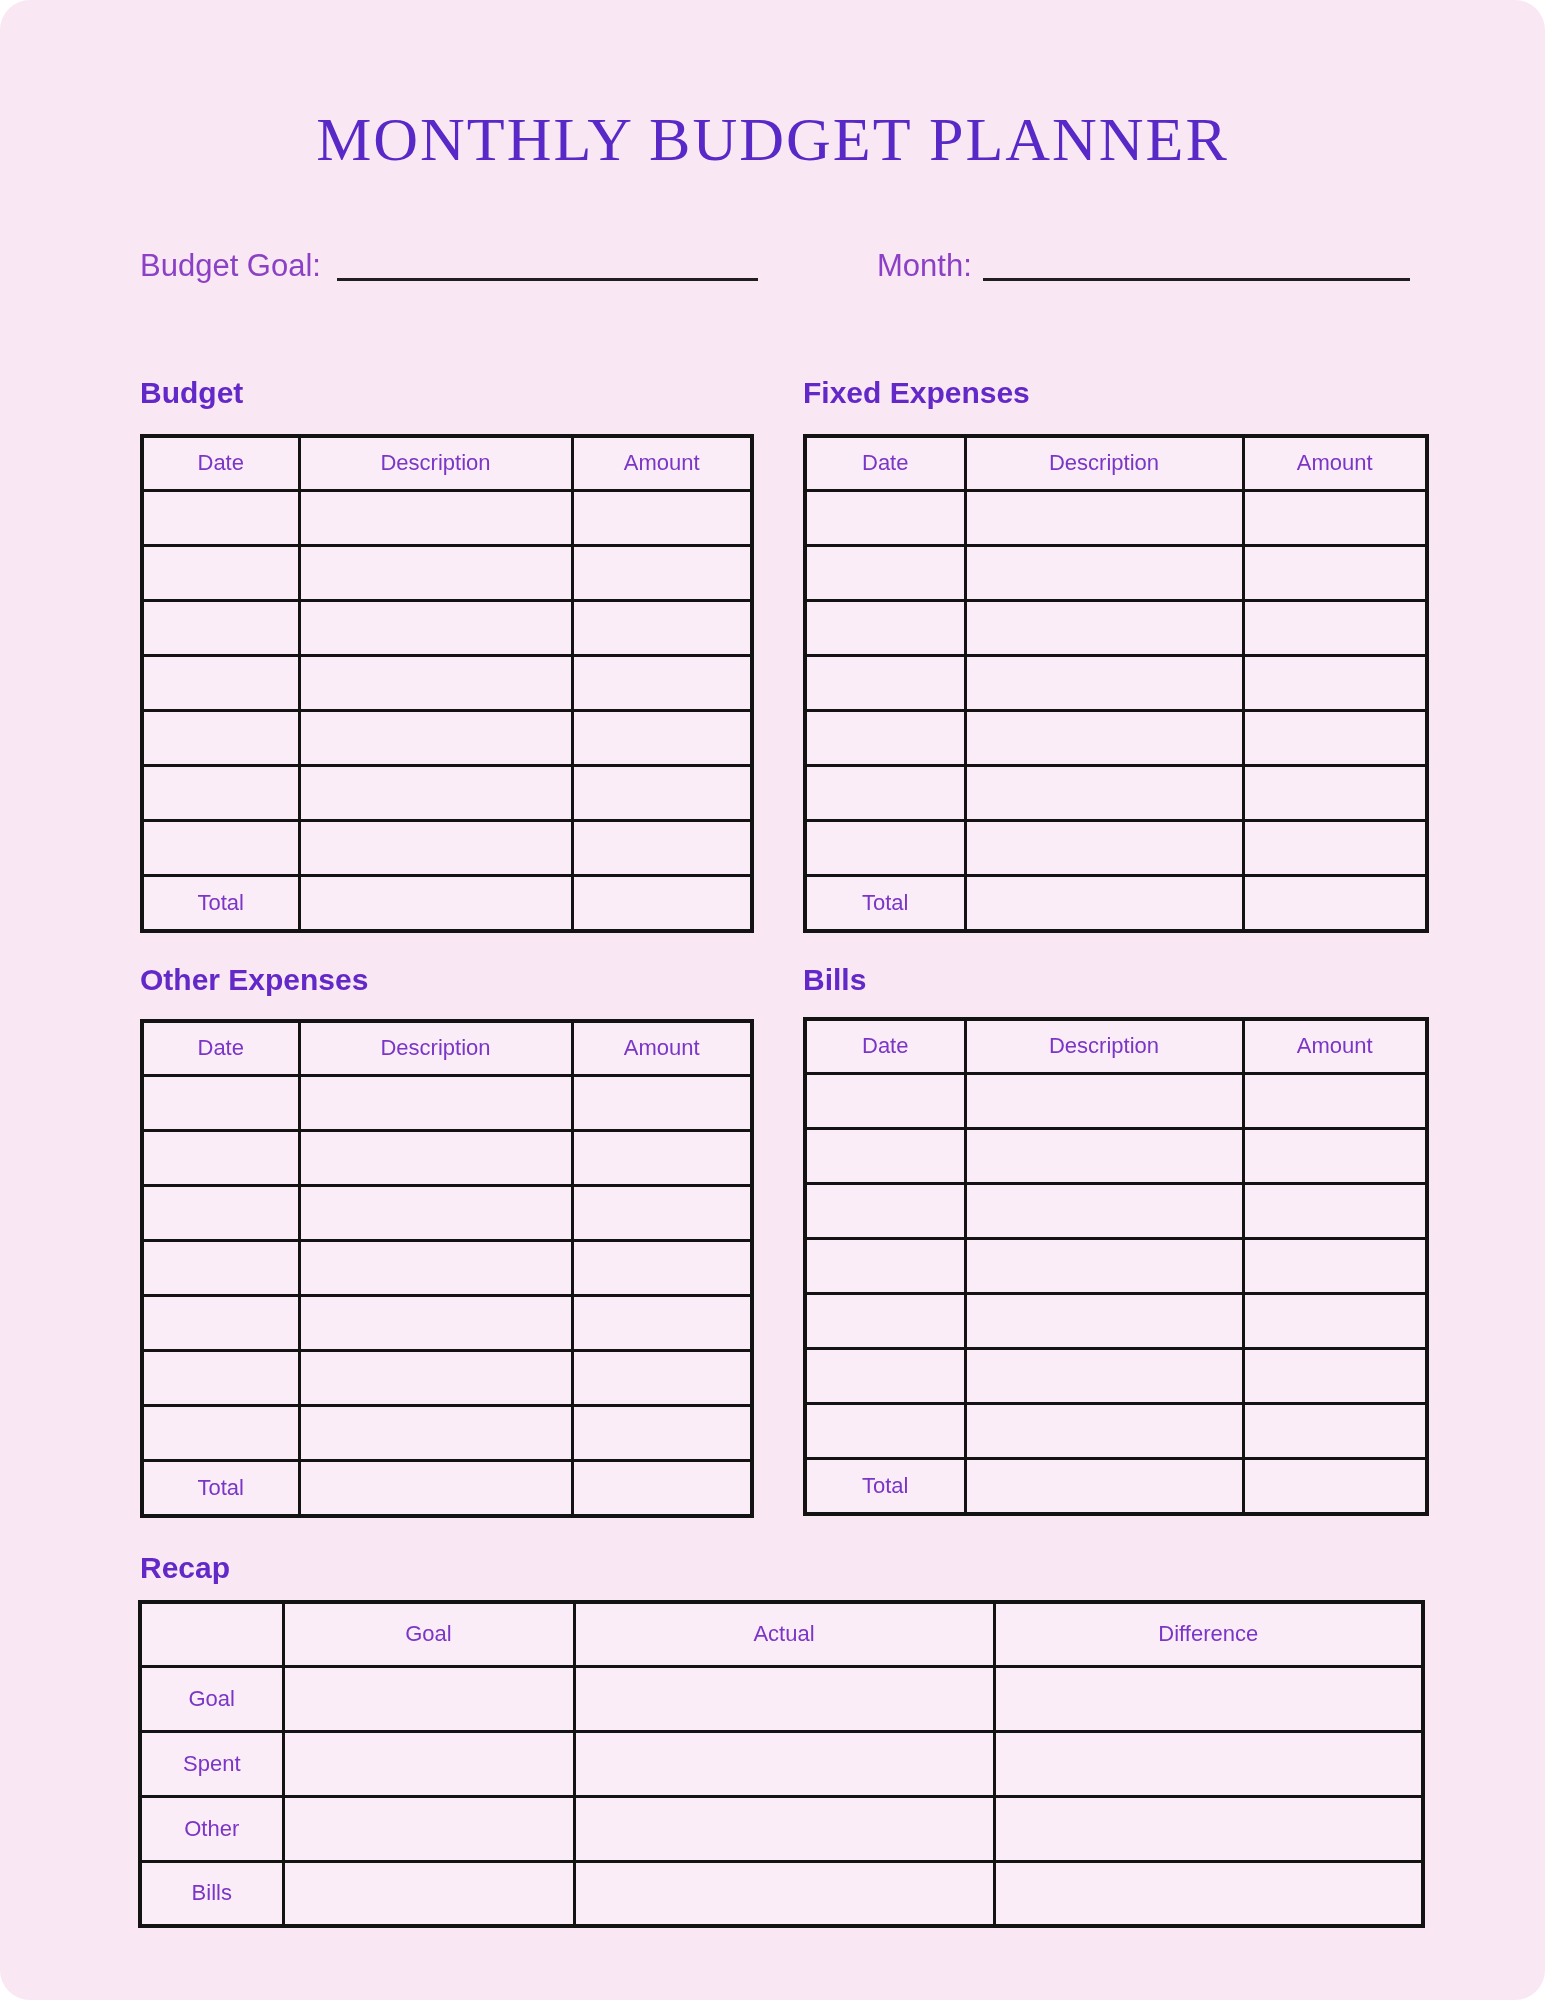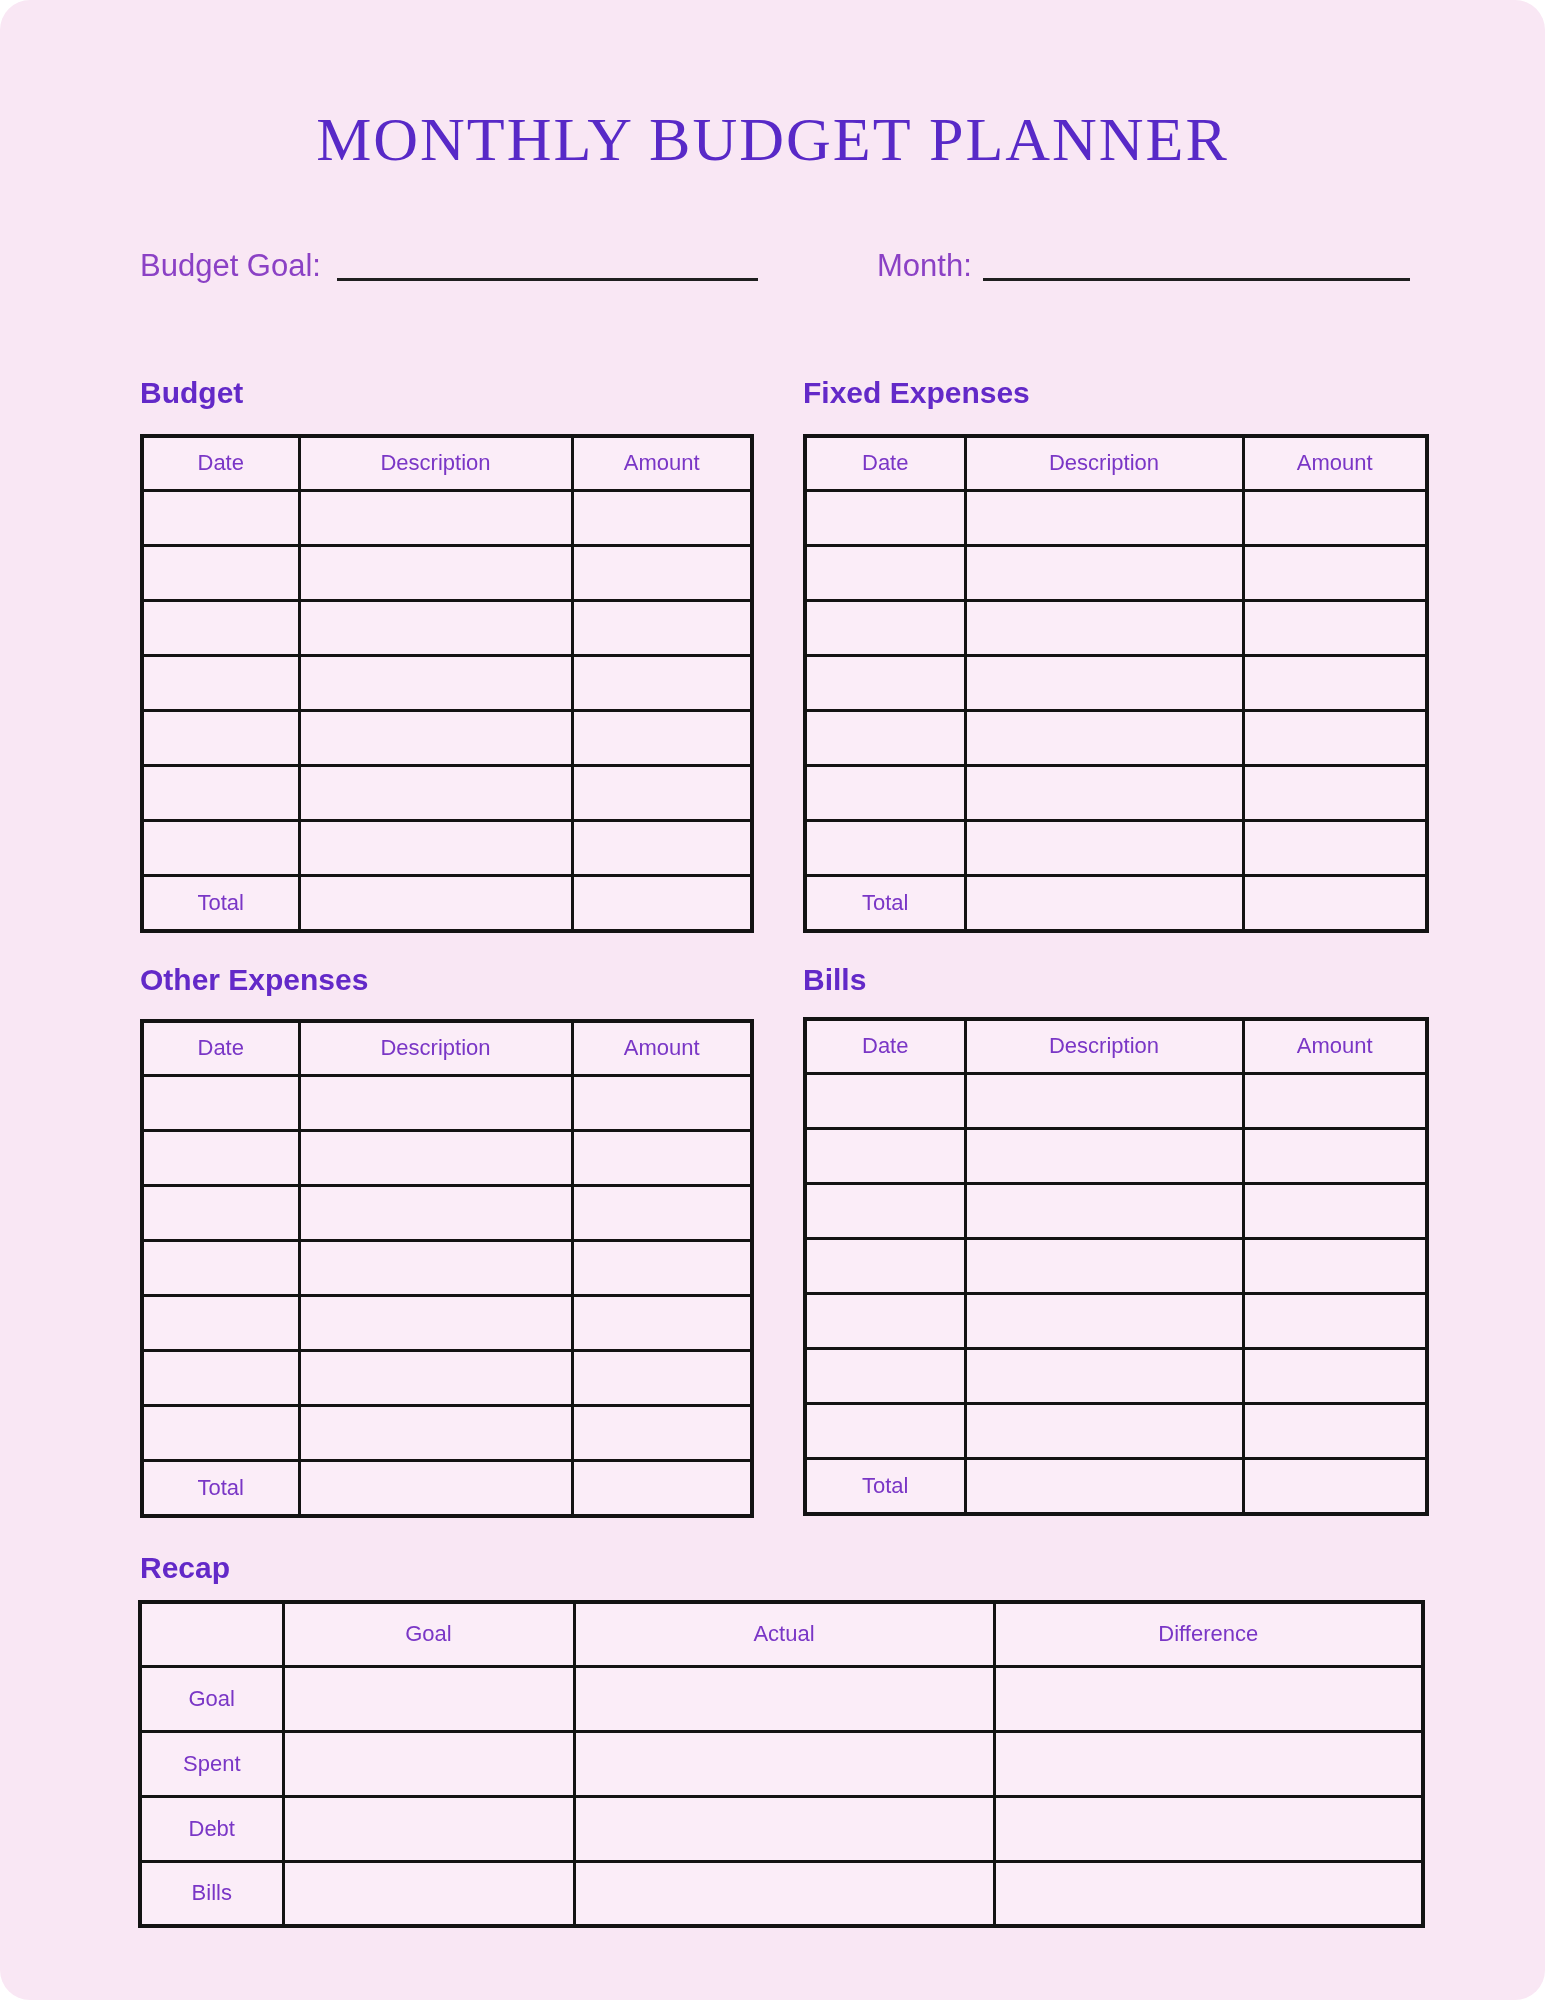--- a/index.html
+++ b/index.html
@@ -335,21 +335,21 @@
         <td></td>
         <td></td>
       </tr>
       <tr>
         <td>Spent</td>
         <td></td>
         <td></td>
         <td></td>
       </tr>
       <tr>
-        <td>Debt</td>
+        <td>Other</td>
         <td></td>
         <td></td>
         <td></td>
       </tr>
       <tr>
         <td>Bills</td>
         <td></td>
         <td></td>
         <td></td>
       </tr>

